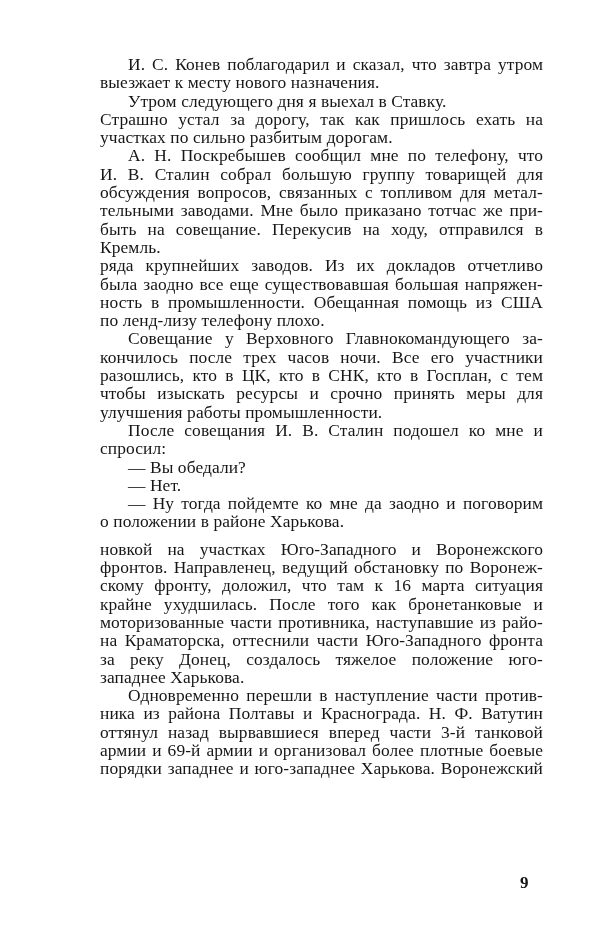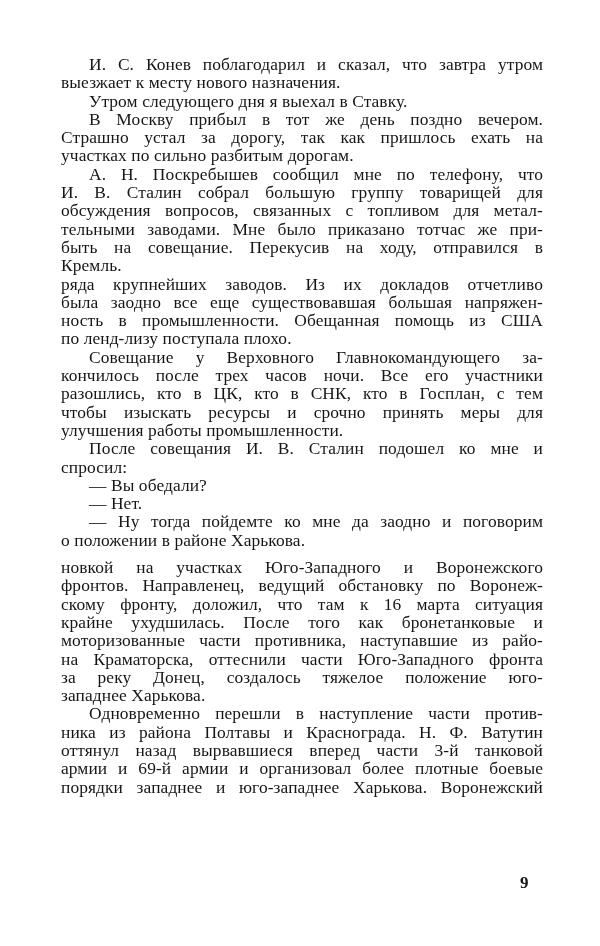--- a/index.html
+++ b/index.html
@@ -10,51 +10,51 @@
     font-family: "Liberation Serif", "DejaVu Serif", serif;
   }
   .text-block {
     position: absolute; left: 61px; top: 55px; width: 482px;
   }
   .line {
     display: block; height: 18.3px; line-height: 18.3px;
     font-size: 17.4px; white-space: nowrap;
     text-align: justify; text-align-last: justify;
     letter-spacing: 0.1px;
+    margin-left: 39px;
   }
   .line.indent { padding-left: 28px; }
   .line.last { text-align-last: left; }
   .para-gap { height: 9px; }
   .page-number {
     position: absolute; left: 520px; top: 873px;
     font-size: 17px; font-weight: bold;
     font-family: "Liberation Serif", "DejaVu Serif", serif; color: #161616;
   }
 </style>
 </head>
 <body>
 
 <div class="page">
   <div class="text-block" id="text-block">
       <span class="line indent">И. С. Конев поблагодарил и сказал, что завтра утром</span>
       <span class="line last">выезжает к месту нового назначения.</span>
       <span class="line indent last">Утром следующего дня я выехал в Ставку.</span>
-      <span class="line indent">В Москву прибыл в тот же день поздно вечером.</span>
       <span class="line">Страшно устал за дорогу, так как пришлось ехать на</span>
       <span class="line last">участках по сильно разбитым дорогам.</span>
       <span class="line indent">А. Н. Поскребышев сообщил мне по телефону, что</span>
       <span class="line">И. В. Сталин собрал большую группу товарищей для</span>
       <span class="line">обсуждения вопросов, связанных с топливом для метал-</span>
       <span class="line">тельными заводами. Мне было приказано тотчас же при-</span>
       <span class="line">быть на совещание. Перекусив на ходу, отправился в</span>
       <span class="line last">Кремль.</span>
       <span class="line">ряда крупнейших заводов. Из их докладов отчетливо</span>
       <span class="line">была заодно все еще существовавшая большая напряжен-</span>
       <span class="line">ность в промышленности. Обещанная помощь из США</span>
-      <span class="line last">по ленд-лизу поступала плохо.</span>
+      <span class="line last">по ленд-лизу телефону плохо.</span>
       <span class="line indent">Совещание у Верховного Главнокомандующего за-</span>
       <span class="line">кончилось после трех часов ночи. Все его участники</span>
       <span class="line">разошлись, кто в ЦК, кто в СНК, кто в Госплан, с тем</span>
       <span class="line">чтобы изыскать ресурсы и срочно принять меры для</span>
       <span class="line last">улучшения работы промышленности.</span>
       <span class="line indent">После совещания И. В. Сталин подошел ко мне и</span>
       <span class="line last">спросил:</span>
       <span class="line indent last">— Вы обедали?</span>
       <span class="line indent last">— Нет.</span>
       <span class="line indent">— Ну тогда пойдемте ко мне да заодно и поговорим</span>

